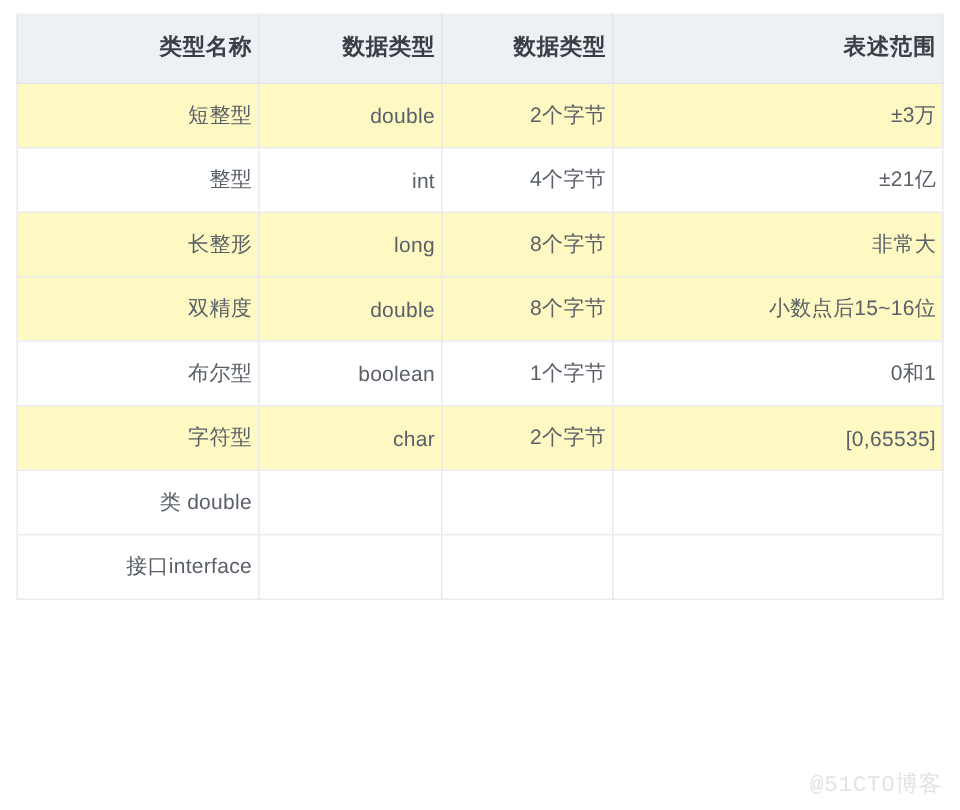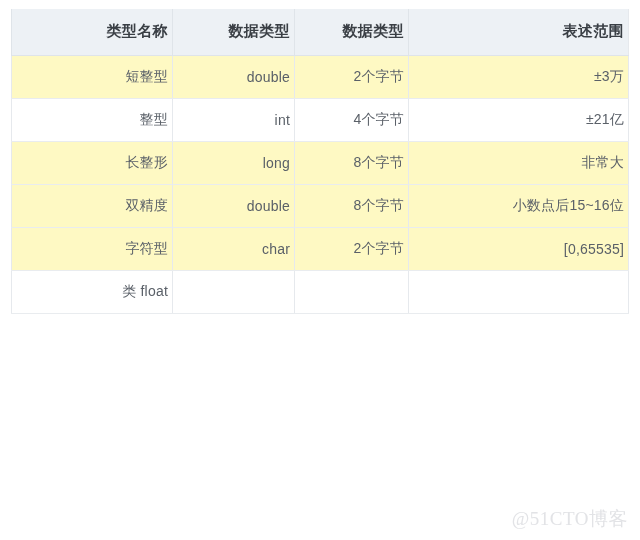--- a/index.html
+++ b/index.html
@@ -89,24 +89,24 @@
     border-left: 1px solid #e6e9ed;
   }
   table.type-table thead th.first-col {
     border-left: 1px solid #dfe4e9;
   }
 
   .watermark {
     position: absolute;
     right: 12px;
     bottom: 8px;
-    font-size: 19px;
+    font-size: 15px;
     color: #e2e3e6;
     letter-spacing: 0.5px;
-    font-family: Liberation Serif, serif;
+    font-family: Liberation Mono, monospace;
     white-space: nowrap;
     user-select: none;
   }
 </style>
 </head>
 <body>
 
 <div id="page">
 
   <div id="table-wrap">
@@ -143,28 +143,40 @@
           <td>long</td>
           <td>8个字节</td>
           <td>非常大</td>
         </tr>
         <tr class="even">
           <td class="first-col">双精度</td>
           <td>double</td>
           <td>8个字节</td>
           <td>小数点后15~16位</td>
         </tr>
+        <tr class="odd">
+          <td class="first-col">布尔型</td>
+          <td>boolean</td>
+          <td>1个字节</td>
+          <td>0和1</td>
+        </tr>
         <tr class="even">
           <td class="first-col">字符型</td>
           <td>char</td>
           <td>2个字节</td>
           <td>[0,65535]</td>
         </tr>
         <tr class="odd">
-          <td class="first-col">类 float</td>
+          <td class="first-col">类 double</td>
+          <td></td>
+          <td></td>
+          <td></td>
+        </tr>
+        <tr class="odd">
+          <td class="first-col">接口interface</td>
           <td></td>
           <td></td>
           <td></td>
         </tr>
       </tbody>
     </table>
   </div>
 
   <div class="watermark">@51CTO博客</div>
 

